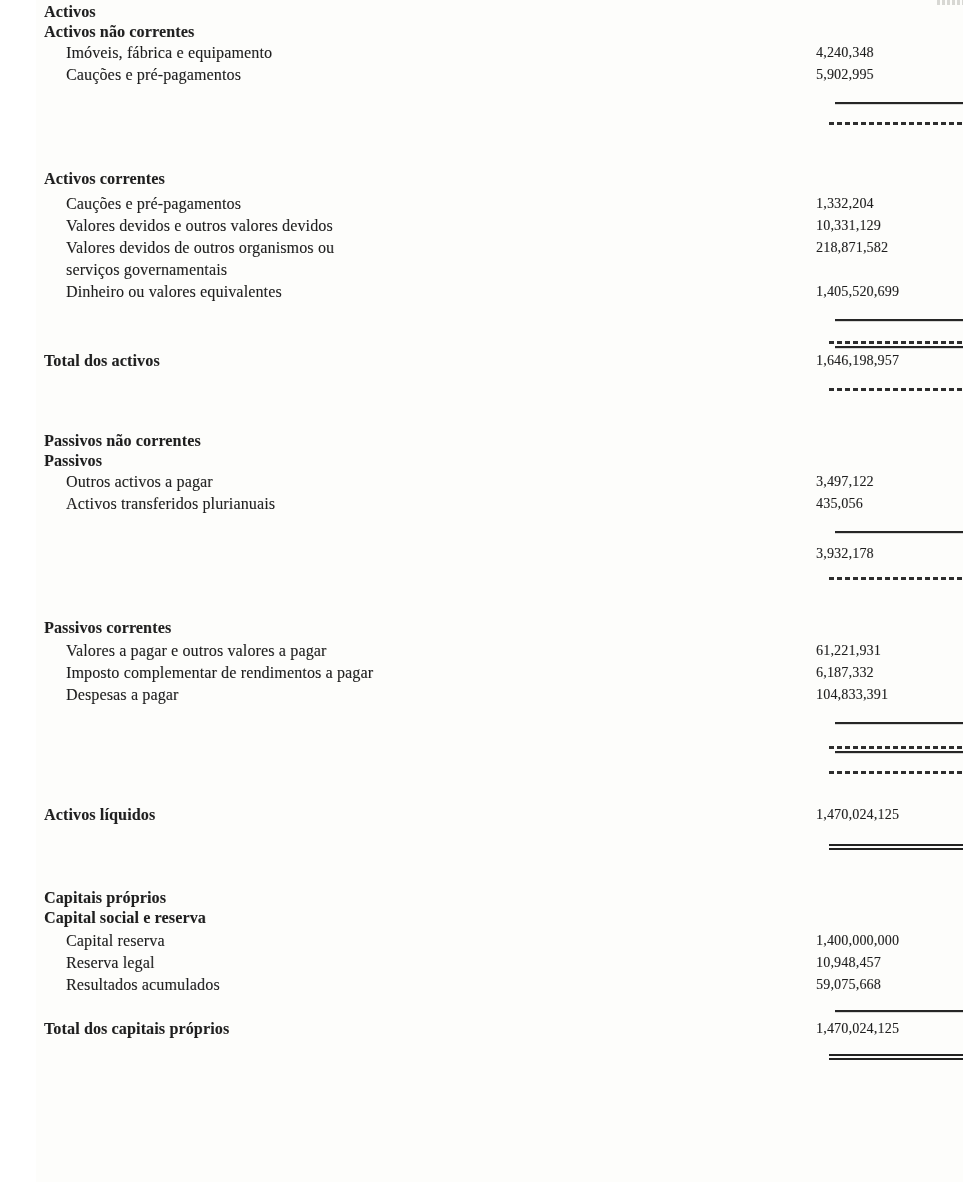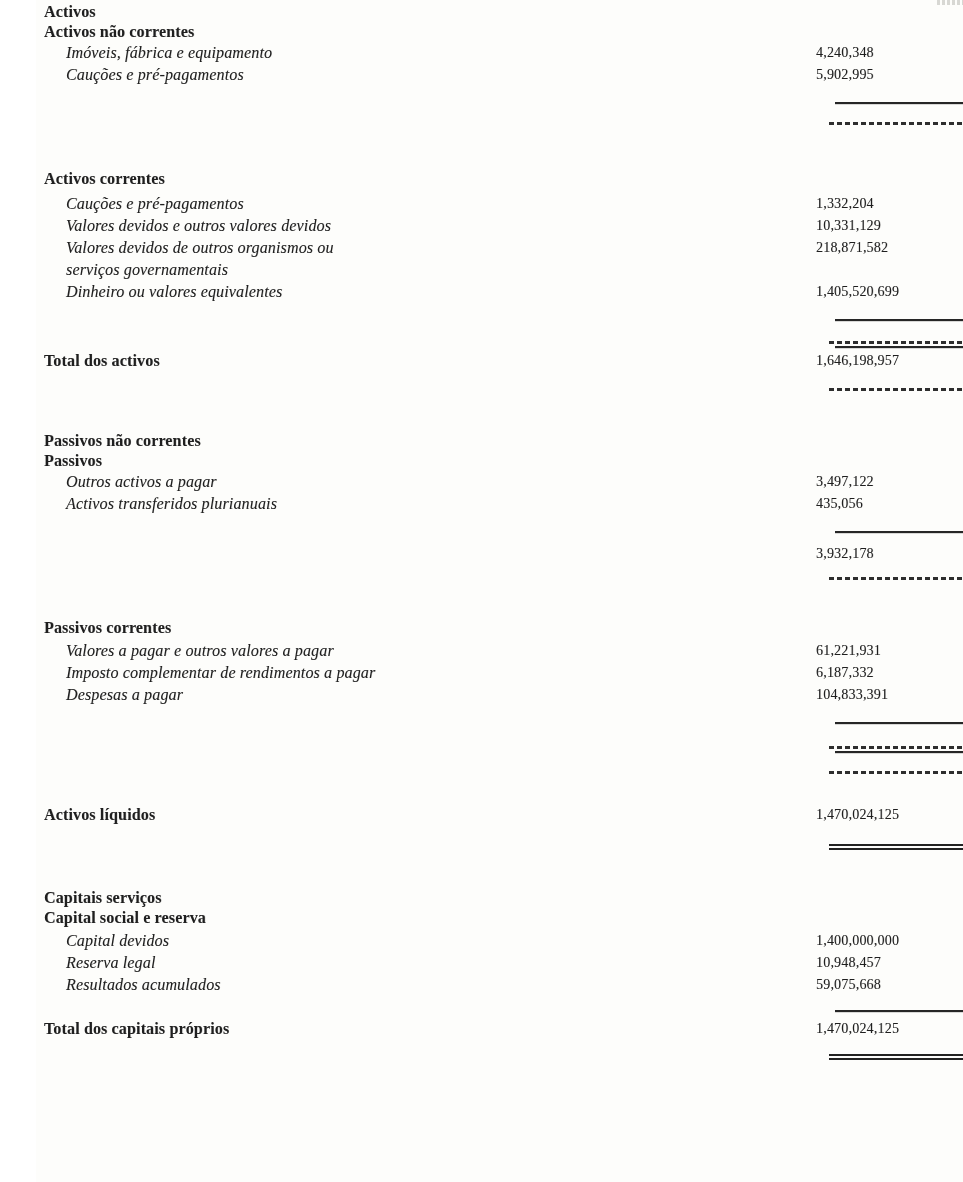--- a/index.html
+++ b/index.html
@@ -41,21 +41,21 @@
   .row .value {
     margin-left: auto;
     width: 165px;
     font-size: 14px;
     letter-spacing: 0.2px;
     text-shadow: 0.4px 0.4px 0 rgba(20,20,20,0.28);
   }
   .row.heading { line-height: 20px; }
   .row.heading .label { font-weight: bold; }
   .row.item, .row.item-cont, .row.subtotal, .row.total { line-height: 22px; }
-  .row.item .label, .row.item-cont .label { padding-left: 22px; font-style: italic; }
+  .row.item .label, .row.item-cont .label { padding-left: 22px; }
   .row.total .label { font-weight: bold; }
   .rule-wrap { display: flex; }
   .rule {
     margin-left: auto;
     width: 146px;
     height: 2px;
     background: #262626;
     box-shadow: 0 0.5px 0 rgba(40,40,40,0.35);
   }
   .dash {
@@ -214,28 +214,28 @@
       <div class="row total">
         <span class="label">Activos líquidos</span>
         <span class="value">1,470,024,125</span>
       </div>
       <div class="spacer" style="height: 18px;"></div>
       <div class="rule-wrap">
         <div class="dbl"></div>
       </div>
       <div class="spacer" style="height: 38px;"></div>
       <div class="row heading">
-        <span class="label">Capitais serviços</span>
+        <span class="label">Capitais próprios</span>
       </div>
       <div class="row heading">
         <span class="label">Capital social e reserva</span>
       </div>
       <div class="spacer" style="height: 2px;"></div>
       <div class="row item">
-        <span class="label">Capital devidos</span>
+        <span class="label">Capital reserva</span>
         <span class="value">1,400,000,000</span>
       </div>
       <div class="row item">
         <span class="label">Reserva legal</span>
         <span class="value">10,948,457</span>
       </div>
       <div class="row item">
         <span class="label">Resultados acumulados</span>
         <span class="value">59,075,668</span>
       </div>

